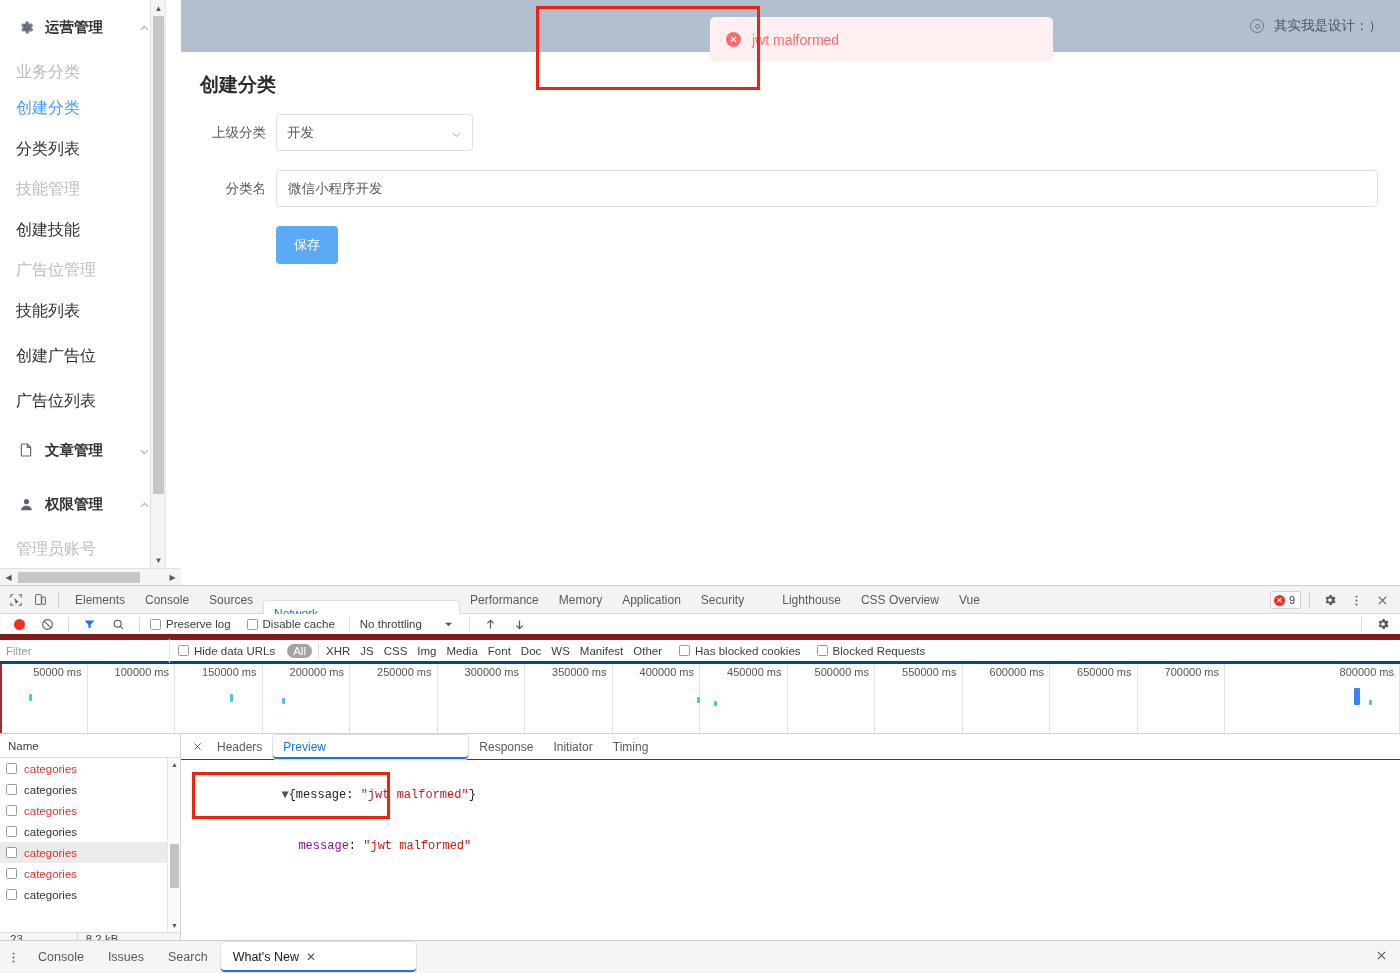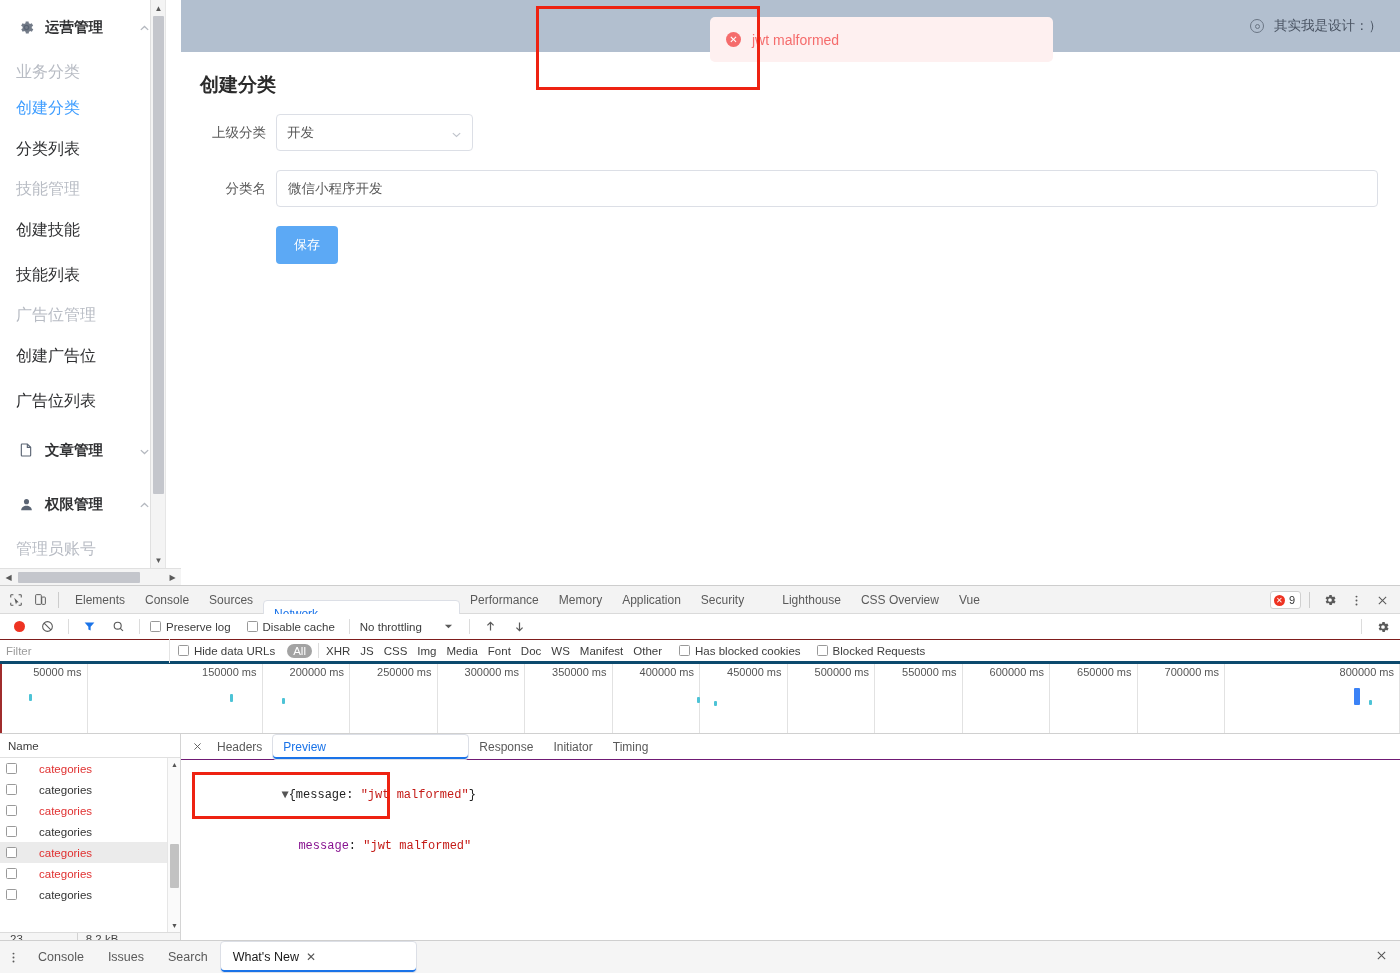--- a/index.html
+++ b/index.html
@@ -137,21 +137,21 @@
   .err-badge {
     display:flex; align-items:center; gap:4px; border:1px solid #d0d0d0; border-radius:3px;
     padding: 1px 5px 1px 3px; height:18px; background:#fff;
   }
   .err-badge .dot { width:11px;height:11px;border-radius:50%;background:#ee3322;color:#fff;
     font-size:8px; display:flex;align-items:center;justify-content:center; }
   .err-badge .n { font-size:11px; color:#333; }
 
   .dt-toolbar {
     position:relative; height:26px; display:flex; align-items:center; gap:0;
-    border-bottom:1px solid #7f1d1d; background:#fff; padding-left:6px;
+    border-bottom:6px solid #7f1d1d; background:#fff; padding-left:6px;
   }
   .rec-dot { width:11px;height:11px;border-radius:50%;background:#ee3322; }
   .tb-cell { display:flex; align-items:center; justify-content:center; padding: 0 8px; height:26px; color:#5a5a5a; }
   .cb { width:11px;height:11px;border:1px solid #999; border-radius:1.5px; background:#fff; display:inline-block; }
   .tb-label { font-size:11.5px; color:#3c3c3c; margin-left:5px; }
   .vline { width:1px; height:15px; background:#dcdcdc; margin: 0 6px; }
 
   .dt-filterbar {
     position:relative; height:24px; display:flex; align-items:center;
     border-bottom:3px solid #0c4a6e; background:#fff;
@@ -174,21 +174,21 @@
   .lower { position:relative; height: 222px; display:flex; }
   .netlist { width:181px; border-right:1px solid #d4d4d4; position:relative; background:#fff; }
   .nl-head { height:24px; line-height:24px; padding-left:8px; font-size:11.5px; color:#3c3c3c;
      border-bottom:1px solid #e0e0e0; background:#fff; }
   .nl-rows { position:absolute; left:0; top:24px; right:0; bottom:24px; overflow:hidden; }
   .nl-row { height:21px; display:flex; align-items:center; padding-left:6px; font-size:11.5px; }
   .nl-row .rcb { width:11px;height:11px;border:1px solid #9a9a9a;border-radius:1.5px;background:#fff;
      margin-right:7px; flex:0 0 auto; }
   .nl-row.err .rname { color:#e03131; }
   .nl-row.sel-row { background:#ebebeb; }
-  .nl-row .rname { white-space:nowrap;margin-left:15px; }
+  .nl-row .rname { white-space:nowrap; }
   .nl-status {
     position:absolute; left:0; bottom:0; right:0; height:24px; display:flex; align-items:center;
     border-top:1px solid #dcdcdc; background:#f5f5f5; font-size:11.5px; color:#444;
   }
   .nl-status .s1 { padding:0 10px; }
   .nl-status .s2 { padding:0 8px; border-left:1px solid #d2d2d2; }
 
   
   .nl-vtrack { position:absolute; right:0; top:24px; width:13px; bottom:24px; background:#fafafa;
      border-left:1px solid #e6e6e6; }
@@ -242,22 +242,22 @@
           <svg width="11" height="11" viewBox="0 0 12 12" fill="none" stroke="currentColor" stroke-width="1.4">
               <path d="M2 7.5L6 3.8l4 3.7"></path>
             </svg>
         </span>
       </div>
       <div class="side-item muted">业务分类</div>
       <div class="side-item active">创建分类</div>
       <div class="side-item tall">分类列表</div>
       <div class="side-item muted">技能管理</div>
       <div class="side-item tall">创建技能</div>
+      <div class="side-item muted">广告位管理</div>
       <div class="side-item tall">技能列表</div>
-      <div class="side-item muted">广告位管理</div>
       <div class="side-item tall">创建广告位</div>
       <div class="side-item tall">广告位列表</div>
 
       <div class="side-group-head">
         <span class="gi">
           <svg width="16" height="16" viewBox="0 0 24 24" fill="none" stroke="currentColor" stroke-width="1.7">
               <path d="M14 3H6a1 1 0 00-1 1v16a1 1 0 001 1h12a1 1 0 001-1V8l-5-5z"></path>
               <path d="M14 3v5h5"></path>
             </svg>
         </span>
@@ -483,20 +483,23 @@
       <div class="tb-cell">
         <span class="cb"></span>
         <span class="tb-label">Blocked Requests</span>
       </div>
     </div>
 
     <div class="overview" id="overview">
       <div class="ov-red"></div>
     <div class="ov-tick" style="left: 0px; width: 87.5px;">
           <span>50000 ms</span>
+        </div>
+        <div class="ov-tick" style="left: 87.5px; width: 87.5px;">
+          <span>100000 ms</span>
         </div>
         <div class="ov-tick" style="left: 175px; width: 87.5px;">
           <span>150000 ms</span>
         </div>
         <div class="ov-tick" style="left: 262.5px; width: 87.5px;">
           <span>200000 ms</span>
         </div>
         <div class="ov-tick" style="left: 350px; width: 87.5px;">
           <span>250000 ms</span>
         </div>

